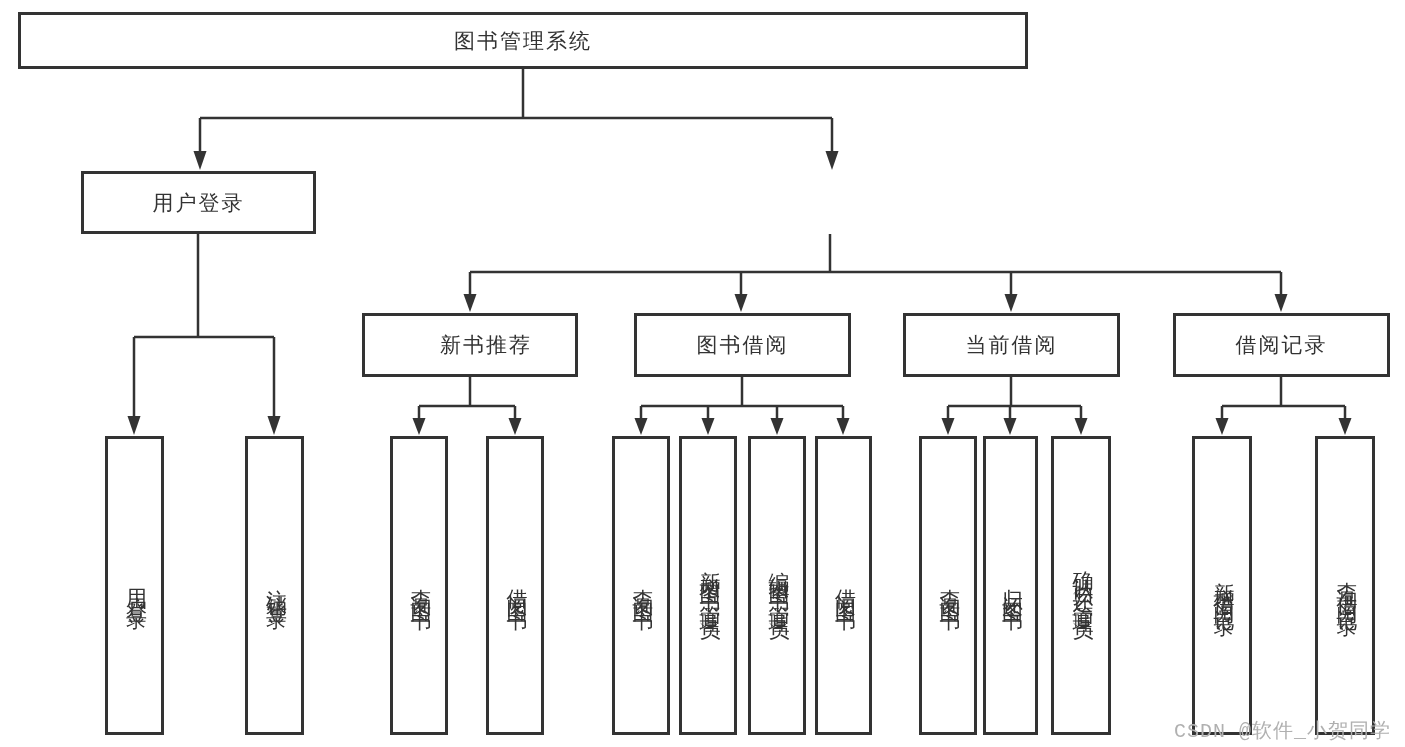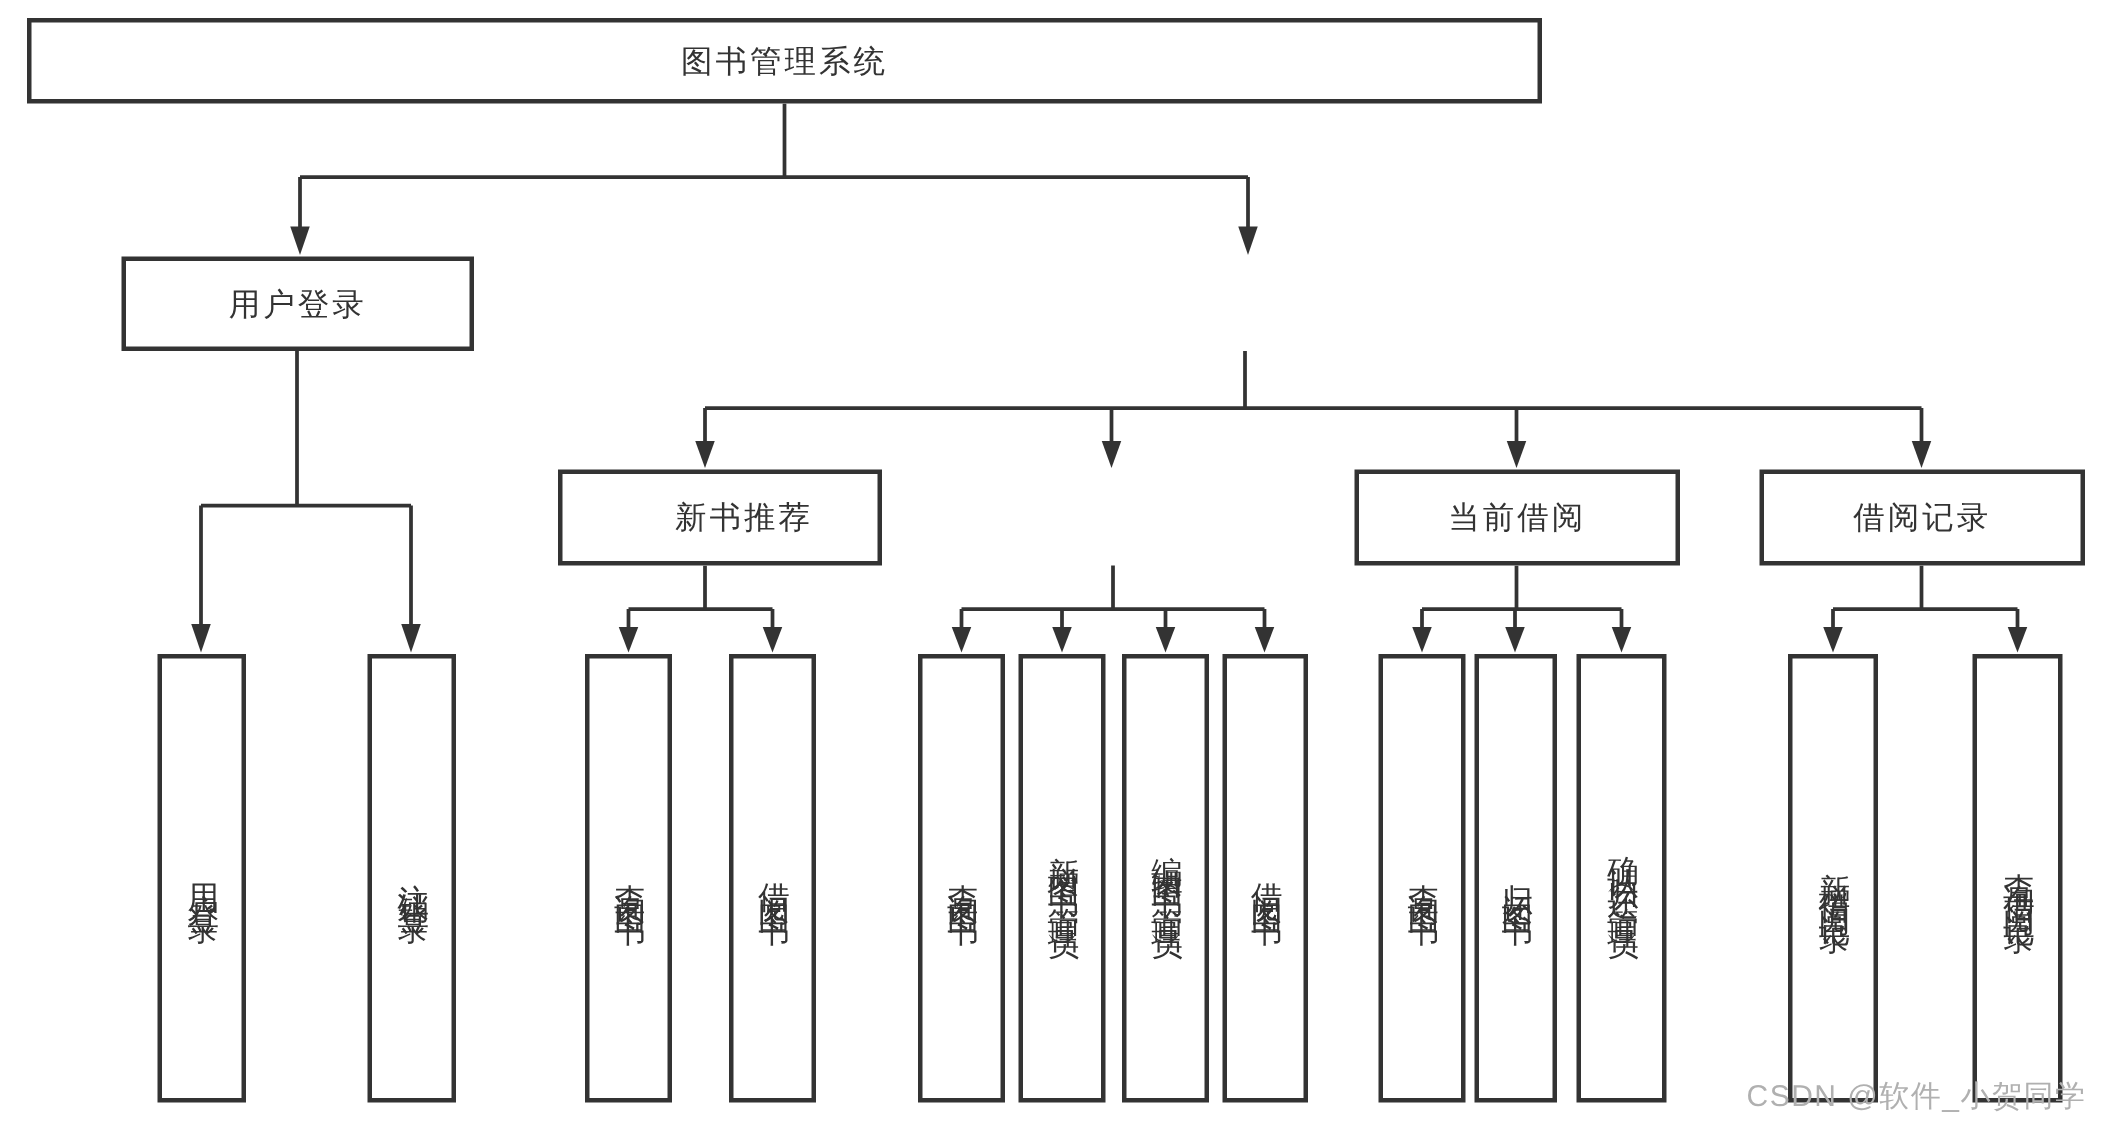--- a/index.html
+++ b/index.html
@@ -1,18 +1,18 @@
 <!DOCTYPE html>
 <html><head>
 <meta charset="utf-8">
 <style>
   html,body{margin:0;padding:0;background:#fff;}
   #canvas{
     position:relative;width:1405px;height:747px;background:#ffffff;
-    font-family:Liberation Sans, sans-serif;overflow:hidden;
+    font-family:Liberation Mono, monospace;overflow:hidden;
   }
   #connectors{position:absolute;left:0;top:0;width:1405px;height:747px;}
   .box{
     position:absolute;background:#ffffff;border:3px solid #333333;
     box-sizing:border-box;display:flex;align-items:center;justify-content:center;
     color:#333333;
   }
   .box.h span{font-size:21px;letter-spacing:2px;white-space:nowrap;}
   .box.v span{
     writing-mode:vertical-rl;text-orientation:mixed;
@@ -95,22 +95,25 @@
   </svg>
 
   <div class="box h" style="left:18px;top:12px;width:1010px;height:57px;">
     <span>图书管理系统</span>
   </div>
 
   <div class="box h" style="left:81px;top:171px;width:235px;height:63px;">
     <span>用户登录</span>
   </div>
 
-  <div class="box h" style="left:372px;top:313px;width:216px;height:64px;padding-left:32px;">
+  <div class="box h" style="left:362px;top:313px;width:216px;height:64px;padding-left:32px;">
     <span>新书推荐</span>
+  </div>
+  <div class="box h" style="left:634px;top:313px;width:217px;height:64px;">
+    <span>图书借阅</span>
   </div>
   <div class="box h" style="left:903px;top:313px;width:217px;height:64px;">
     <span>当前借阅</span>
   </div>
   <div class="box h" style="left:1173px;top:313px;width:217px;height:64px;">
     <span>借阅记录</span>
   </div>
 
   <div class="box v" style="left:105px;top:436px;width:59px;height:299px;">
     <span>用户登录</span>

